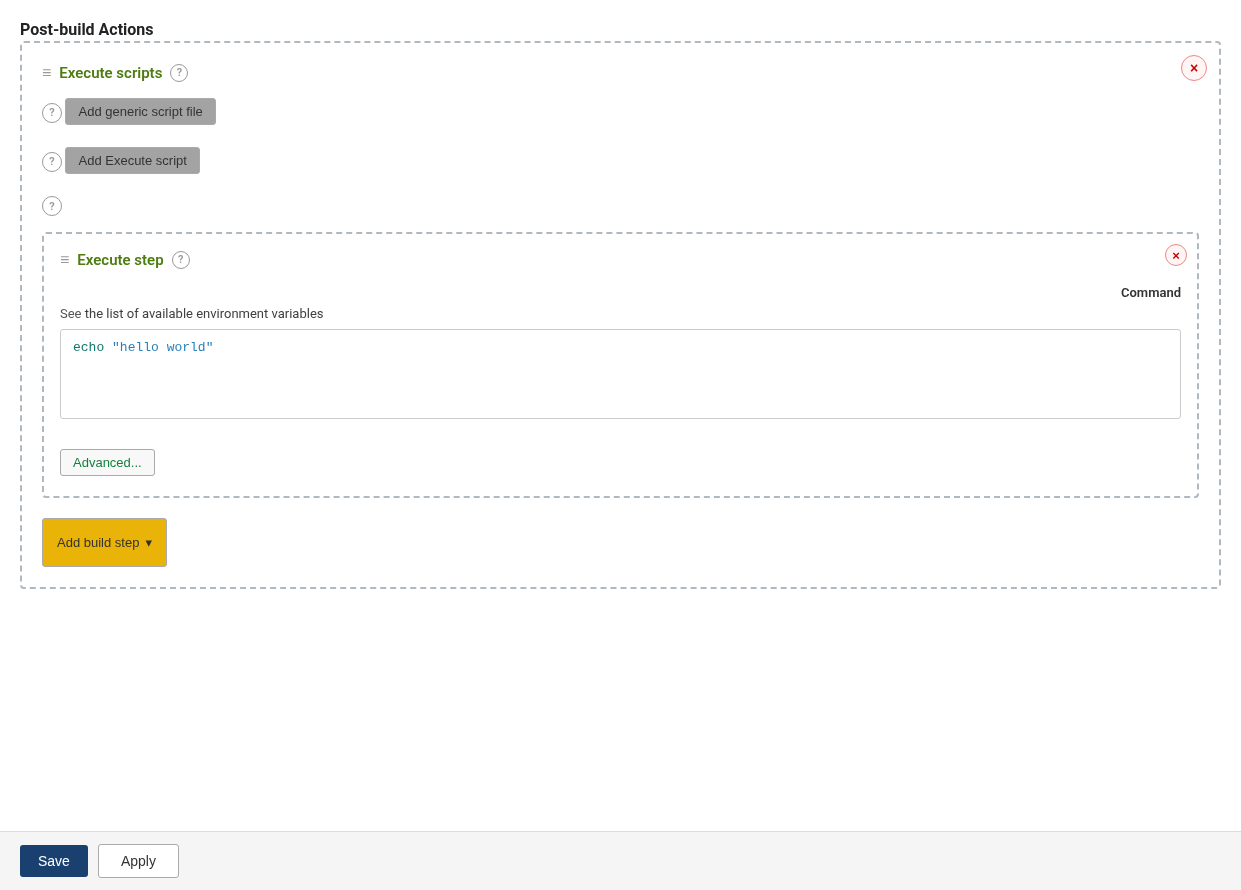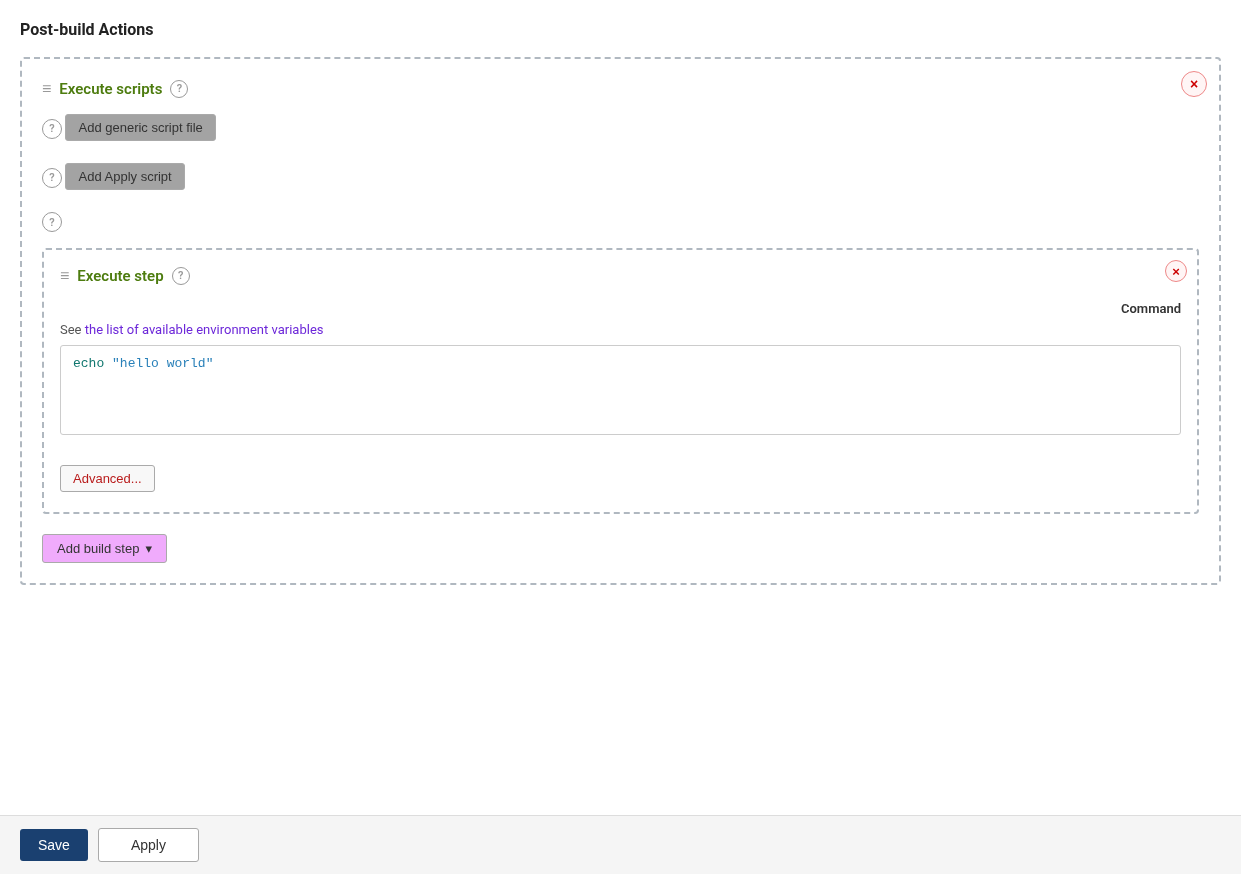--- a/index.html
+++ b/index.html
@@ -12,21 +12,21 @@
       min-height: 890px;
     }
 
     .page-container {
       padding: 20px 20px 0 20px;
     }
 
     .page-title {
       font-size: 16px;
       font-weight: 700;
-      margin-bottom: 18px;
+      margin-bottom: 2px;
       color: #222;
     }
 
     .outer-section {
       border: 2px dashed #b0b8c0;
       border-radius: 4px;
       padding: 20px;
       background: #fff;
       position: relative;
     }
@@ -147,21 +147,21 @@
       text-align: right;
     }
 
     .env-vars-text {
       font-size: 13px;
       color: #555;
       margin-bottom: 8px;
     }
 
     .env-vars-link {
-      color: #6d28d9;
+      color: #404040;
       text-decoration: none;
       cursor: pointer;
     }
 
     .code-echo {
       color: #0f766e;
     }
 
     .code-string {
       color: #2980b9;
@@ -179,43 +179,43 @@
       overflow: auto;
       margin-bottom: 16px;
     }
 
     .advanced-btn {
       display: inline-block;
       padding: 5px 12px;
       border: 1px solid #aaa;
       border-radius: 3px;
       background: #f8f8f8;
-      color: #b91c1c;
+      color: #15803d;
       cursor: pointer;
       font-size: 13px;
       margin-top: 14px;
     }
 
     .add-build-step-btn {
       display: inline-flex;
       align-items: center;
       gap: 6px;
-      padding: 6px 14px;
+      padding: 16px 14px;
       border: 1px solid #aaa;
       border-radius: 3px;
-      background: #f0abfc;
+      background: #eab308;
       color: #333;
       cursor: pointer;
       font-size: 13px;
       margin-top: 16px;
     }
 
     .footer-bar {
       position: fixed;
-      bottom: 16px;
+      bottom: 0;
       left: 0;
       width: 1241px;
       background: #f5f5f5;
       border-top: 1px solid #ddd;
       padding: 12px 20px;
       display: flex;
       gap: 10px;
       align-items: center;
     }
 
@@ -224,21 +224,21 @@
       background: #1a4070;
       color: #fff;
       border: none;
       border-radius: 3px;
       cursor: pointer;
       font-size: 14px;
       font-weight: 500;
     }
 
     .btn-apply {
-      padding: 8px 32px;
+      padding: 8px 22px;
       background: #fff;
       color: #333;
       border: 1px solid #aaa;
       border-radius: 3px;
       cursor: pointer;
       font-size: 14px;
     }
   </style>
 </head>
 <body>
@@ -260,21 +260,21 @@
     <div class="script-row">
       <div class="question-badge">?</div>
       <button class="add-btn">Add generic script file</button>
     </div>
 
     
 
     
     <div class="script-row">
       <div class="question-badge">?</div>
-      <button class="add-btn">Add Apply script</button>
+      <button class="add-btn">Add Execute script</button>
     </div>
 
     
     <div class="script-row">
       <div class="question-badge">?</div>
 
       <div class="inner-section">
 
         <div class="section-header">
           <span class="drag-handle">≡</span>

